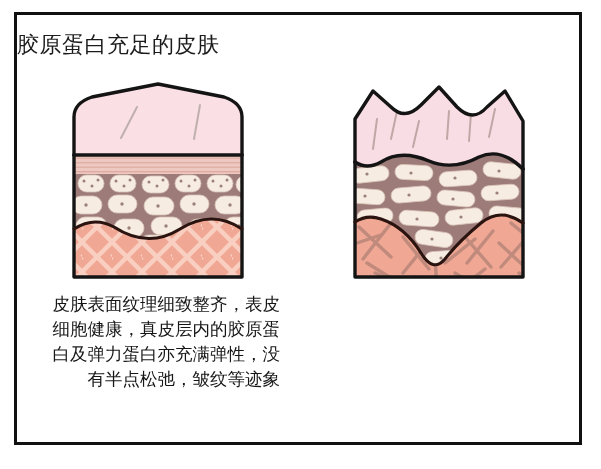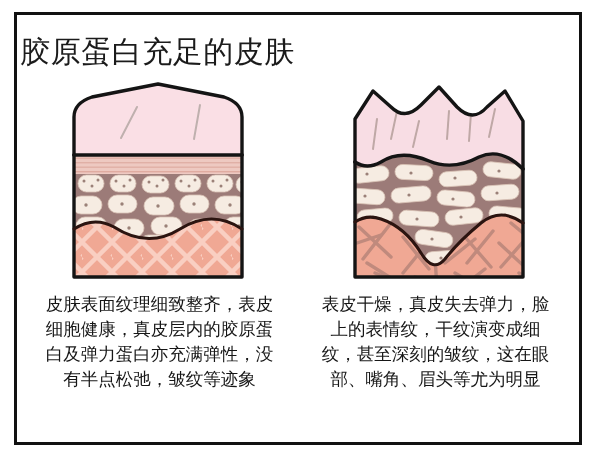--- a/index.html
+++ b/index.html
@@ -44,26 +44,25 @@
     box-sizing: border-box;
   }
   .panel-left  { left: 0; }
   .panel-right { left: 50%; }
 
   .panel-title {
     position: absolute;
     top: 20px;
     left: 0;
     width: 100%;
-    text-align: center;
-    font-size: 30px;
+    font-size: 22px;
     line-height: 1.1;
     color: #1b1b1b;
     letter-spacing: 0.5px;
-    font-family: Liberation Serif, serif;
+    font-family: Liberation Mono, monospace;
     white-space: nowrap;
   }
 
   .diagram-wrap {
     position: absolute;
     top: 62px;
     left: 0;
     width: 100%;
     height: 210px;
   }
@@ -75,21 +74,21 @@
   .panel-caption {
     position: absolute;
     top: 277px;
     left: 0;
     width: 100%;
     box-sizing: border-box;
     padding: 0 18px 0 22px;
     font-size: 17.5px;
     line-height: 1.42;
     color: #161616;
-    text-align: center;
+    text-align: right;
     font-family: "Liberation Serif", "DejaVu Serif", serif;
     letter-spacing: 0px;
   }
   .panel-right .panel-caption {
     padding: 0 22px 0 16px;
   }
 </style>
 </head>
 <body>
 
@@ -322,17 +321,16 @@
 
           <g fill="none" stroke="#141414" stroke-width="3.4" stroke-linejoin="round" stroke-linecap="round">
             <path d="M22,85 L22,42 L40,14 L58,30 Q72,44 88,28 L106,10 L124,30 Q140,46 154,30 L172,14 L190,44 L190,92"></path>
             <path d="M22,85 L22,200 L190,200 L190,92"></path>
           </g>
           <path d="M22,85 Q34,93 48,85 Q68,72 96,84 Q120,94 146,80 Q168,70 190,92" fill="none" stroke="#141414" stroke-width="3.4" stroke-linecap="round"></path>
           <path d="M22,145 Q34,137 48,142 Q72,150 88,176 Q100,196 112,182 Q126,164 148,146 Q168,130 190,146" fill="none" stroke="#2b1410" stroke-width="3.1" stroke-linecap="round"></path>
         </svg>
       </div>
 
-      <div class="panel-caption">表皮干燥，真皮失去弹力，脸上的表情纹，干纹演变成细纹，甚至深刻的皱纹，这在眼部、嘴角、眉头等尤为明显</div>
     </div>
 
   </div>
 </div>
 
 </body></html>

